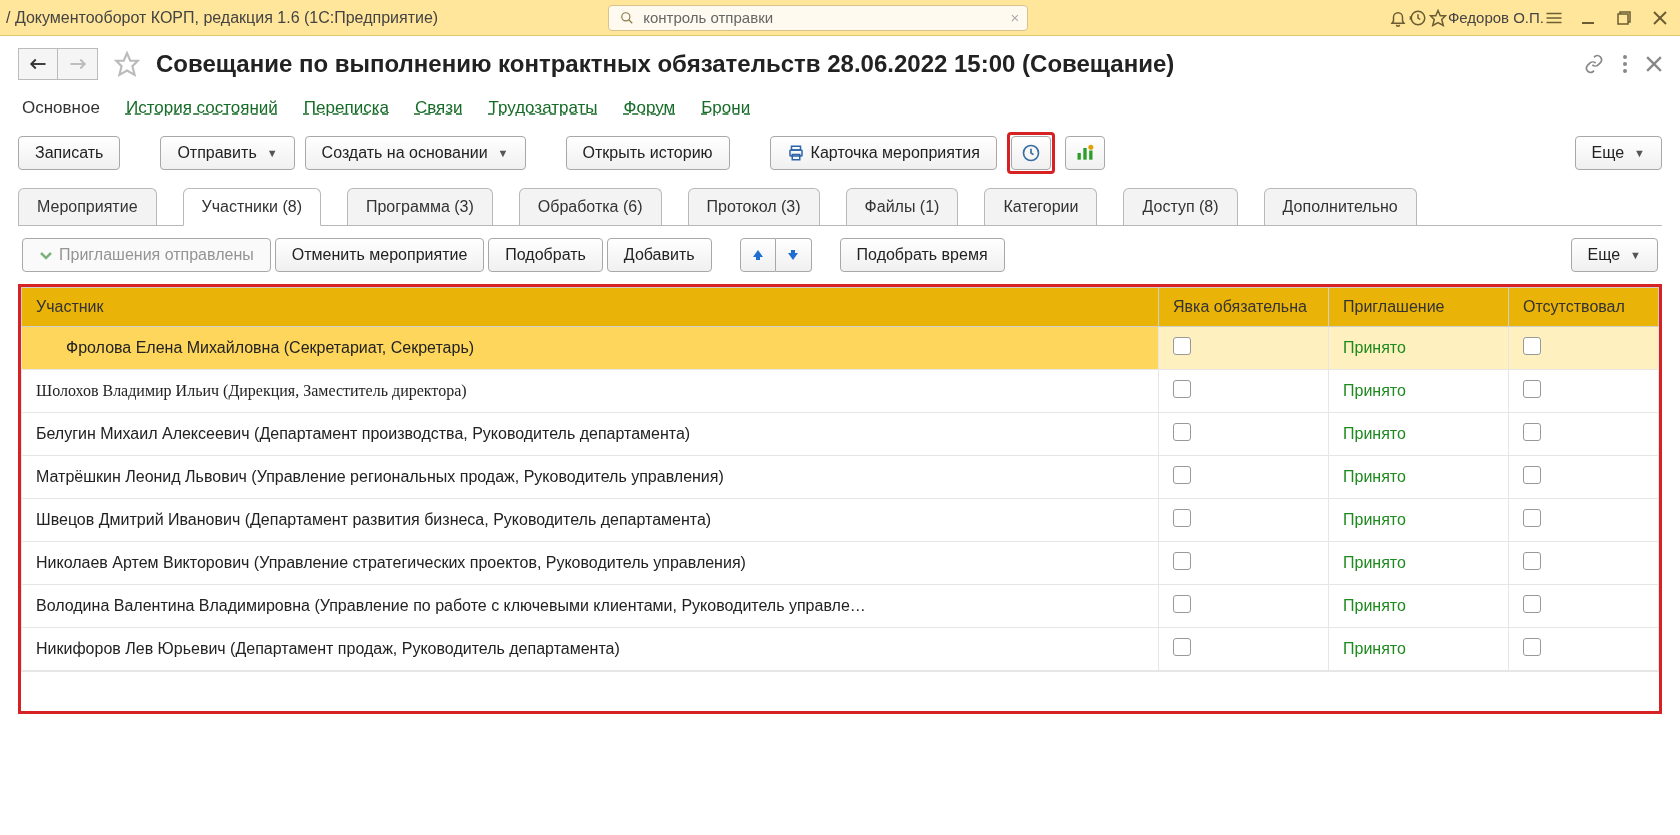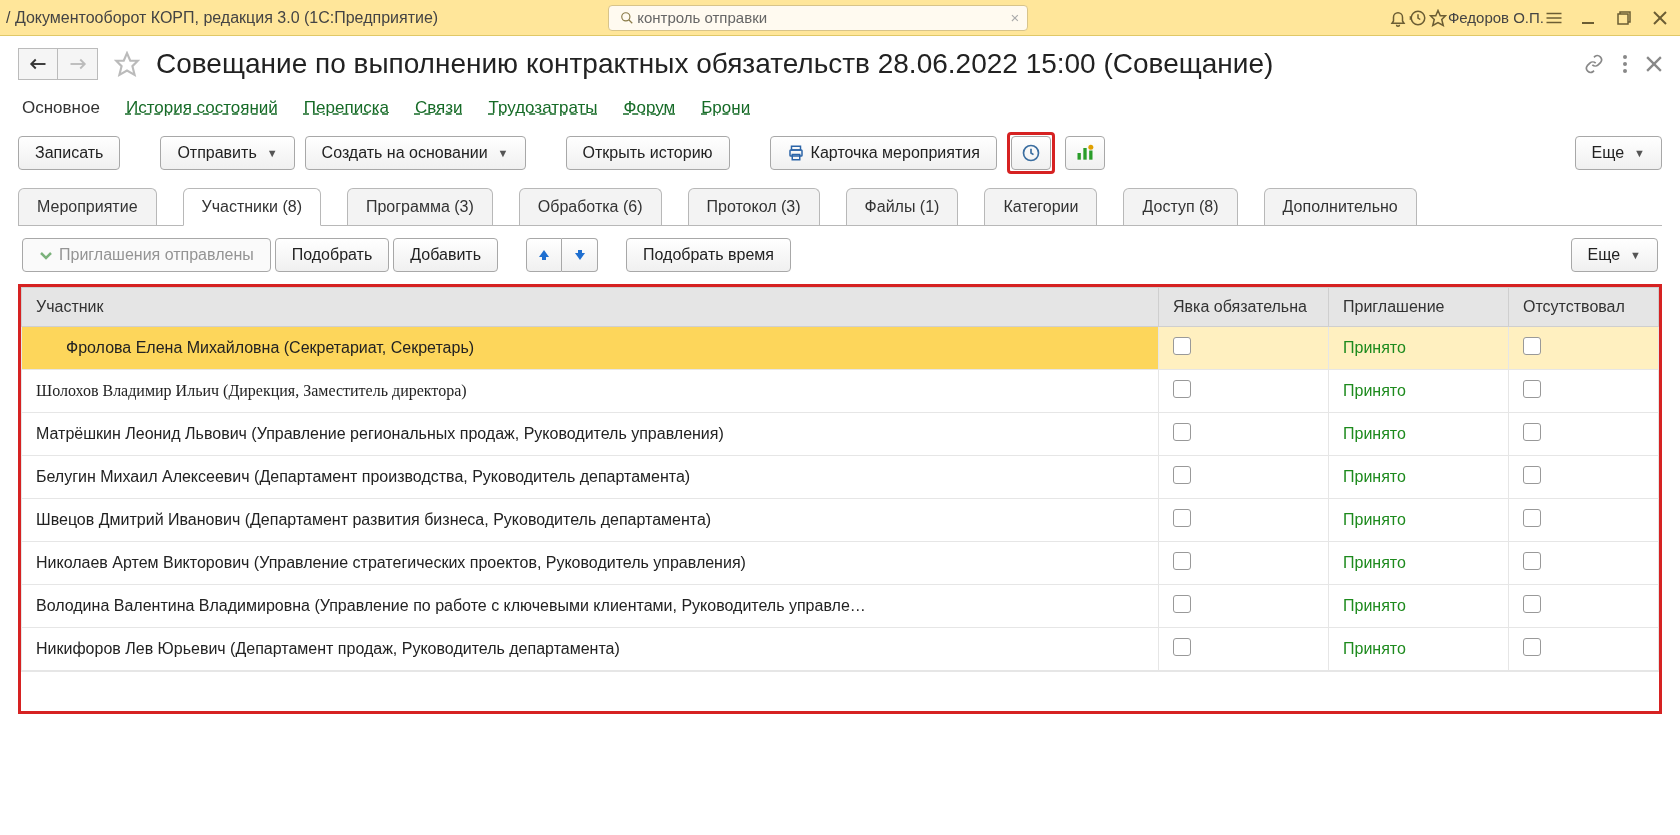--- a/index.html
+++ b/index.html
@@ -9,42 +9,42 @@
   
   .titlebar {
     height:36px; background:#ffe69a;
     border-bottom:1px solid #e0c868;
     display:flex; align-items:center; padding:0 10px 0 0;
   }
   .titlebar .left { display:flex; align-items:center; gap:6px; flex:0 0 auto; }
   .titlebar .app-title { font-size:16px; color:#444; padding-left:6px; white-space:nowrap; }
   .titlebar .center { flex:1 1 auto; display:flex; justify-content:flex-start; padding-left:170px; }
   .searchbox {
-    display:flex; align-items:center; 
+    display:flex; align-items:center; gap:6px;
     background:#fffaf0; border:1px solid #d8c48a; border-radius:4px;
     height:26px; width:420px; padding:0 8px; color:#666;
   }
   .searchbox .x { margin-left:auto; color:#aaa; cursor:pointer; }
   .titlebar .right { display:flex; align-items:center; padding-left:16px; }
   .titlebar .icon { width:20px; height:20px; display:inline-flex; align-items:center; justify-content:center; color:#5c5238; }
   .username { color:#444; font-size:15px; }
   .win-controls { display:flex; gap:16px; margin-left:14px; }
 
   
   .page-area { padding:12px 18px 0 18px; }
   .header-row { display:flex; align-items:center; gap:10px; }
   .nav-arrows { display:flex; }
   .nav-arrow-btn {
     width:40px; height:32px; border:1px solid #bbb; background:#f5f5f5;
     display:flex; align-items:center; justify-content:center; font-size:16px; color:#333;
   }
   .nav-arrow-btn + .nav-arrow-btn { border-left:none; }
   .nav-arrow-btn.disabled { color:#bbb; }
   .star-btn { font-size:24px; color:#bbb; padding:0 6px; }
-  .page-title { font-size:28px; font-weight:normal; color:#222; flex:1; }
+  .page-title { font-size:24px; font-weight:bold; color:#222; flex:1; }
   .header-right-icons { display:flex; gap:18px; align-items:center; color:#666; font-size:18px; }
 
   
   .section-links { display:flex; gap:26px; padding:18px 0 14px 4px; font-size:17px; }
   .section-links .active { color:#333; }
   .section-links a { color:#166b27; text-decoration:underline dashed; cursor:pointer; }
 
   
   .toolbar { display:flex; align-items:center; gap:10px; padding-bottom:14px; }
   .btn {
@@ -76,21 +76,21 @@
   .btn.disabled { color:#949494; background:#fafafa; }
   .arrow-pair { display:flex; }
   .arrow-pair .btn { width:36px; padding:0; justify-content:center; }
   .arrow-pair .btn:first-child { border-radius:4px 0 0 4px; }
   .arrow-pair .btn:last-child { border-radius:0 4px 4px 0; border-left:none; }
 
   
   .table-wrap { border:3px solid #d62222; padding:0; }
   table { width:100%; border-collapse:collapse; }
   thead th {
-    background:#e5e5e5; border:1px solid #cfcfcf; text-align:left;
+    background:#eab308; border:1px solid #cfcfcf; text-align:left;
     padding:10px 14px; font-weight:normal; font-size:16px; color:#333;
   }
   tbody td {
     border:1px solid #e6e6e6; padding:10px 14px; font-size:16px; color:#222;
     white-space:nowrap; overflow:hidden; text-overflow:ellipsis;
   }
   tbody tr.selected td { background:#fff0c0; }
   tbody tr.selected td:first-child { background:#fdd65b; }
   .chk {
     width:18px; height:18px; border:1px solid #999; border-radius:3px; background:#fff; display:inline-block;
@@ -102,21 +102,21 @@
   .col-abs { width:150px; }
 
   .printer-icon { color:#2b64a8; font-size:16px; }
   svg { display:block; }
 </style>
 </head>
 <body>
 
 <div class="titlebar">
   <div class="left">
-    <span class="app-title">/ Документооборот КОРП, редакция 3.0  (1С:Предприятие)</span>
+    <span class="app-title">/ Документооборот КОРП, редакция 1.6  (1С:Предприятие)</span>
   </div>
   <div class="center">
     <div class="searchbox">
       <span class="icon">
         <svg width="14" height="14" viewBox="0 0 24 24" fill="none" stroke="#8a7b49" stroke-width="2">
             <circle cx="10" cy="10" r="7"></circle>
             <line x1="21" y1="21" x2="15" y2="15"></line>
           </svg>
       </span>
       <span>контроль отправки</span>
@@ -289,20 +289,21 @@
 
   <div class="subtoolbar">
     <button class="btn disabled">
       <span style="color:#7bb27b;">
         <svg width="14" height="14" viewBox="0 0 14 14" fill="none" stroke="#7bb27b" stroke-width="2.5">
             <polyline points="2 5 7 10 12 5"></polyline>
           </svg>
       </span>
       <span>Приглашения отправлены</span>
     </button>
+    <button class="btn">Отменить мероприятие</button>
     <button class="btn">Подобрать</button>
     <button class="btn">Добавить</button>
     <span style="width:20px"></span>
     <div class="arrow-pair">
       <button class="btn">
         <svg width="14" height="14" viewBox="0 0 14 14" fill="#1f6fd0">
             <polygon points="7 2 12 9 2 9"></polygon>
             <rect x="5" y="9" width="4" height="3"></rect>
           </svg>
       </button>
@@ -345,27 +346,27 @@
             <td><span class="status-accept">Принято</span></td>
             <td><span class="chk"></span></td>
           </tr>
           <tr>
             <td style="max-width:0;font-family:Liberation Serif, serif;">Шолохов Владимир Ильич (Дирекция, Заместитель директора)</td>
             <td><span class="chk"></span></td>
             <td><span class="status-accept">Принято</span></td>
             <td><span class="chk"></span></td>
           </tr>
           <tr>
+            <td style="max-width:0;">Белугин Михаил Алексеевич (Департамент производства, Руководитель департамента)</td>
+            <td><span class="chk"></span></td>
+            <td><span class="status-accept">Принято</span></td>
+            <td><span class="chk"></span></td>
+          </tr>
+          <tr>
             <td style="max-width:0;">Матрёшкин Леонид Львович (Управление региональных продаж, Руководитель управления)</td>
-            <td><span class="chk"></span></td>
-            <td><span class="status-accept">Принято</span></td>
-            <td><span class="chk"></span></td>
-          </tr>
-          <tr>
-            <td style="max-width:0;">Белугин Михаил Алексеевич (Департамент производства, Руководитель департамента)</td>
             <td><span class="chk"></span></td>
             <td><span class="status-accept">Принято</span></td>
             <td><span class="chk"></span></td>
           </tr>
           <tr>
             <td style="max-width:0;">Швецов Дмитрий Иванович (Департамент развития бизнеса, Руководитель департамента)</td>
             <td><span class="chk"></span></td>
             <td><span class="status-accept">Принято</span></td>
             <td><span class="chk"></span></td>
           </tr>

